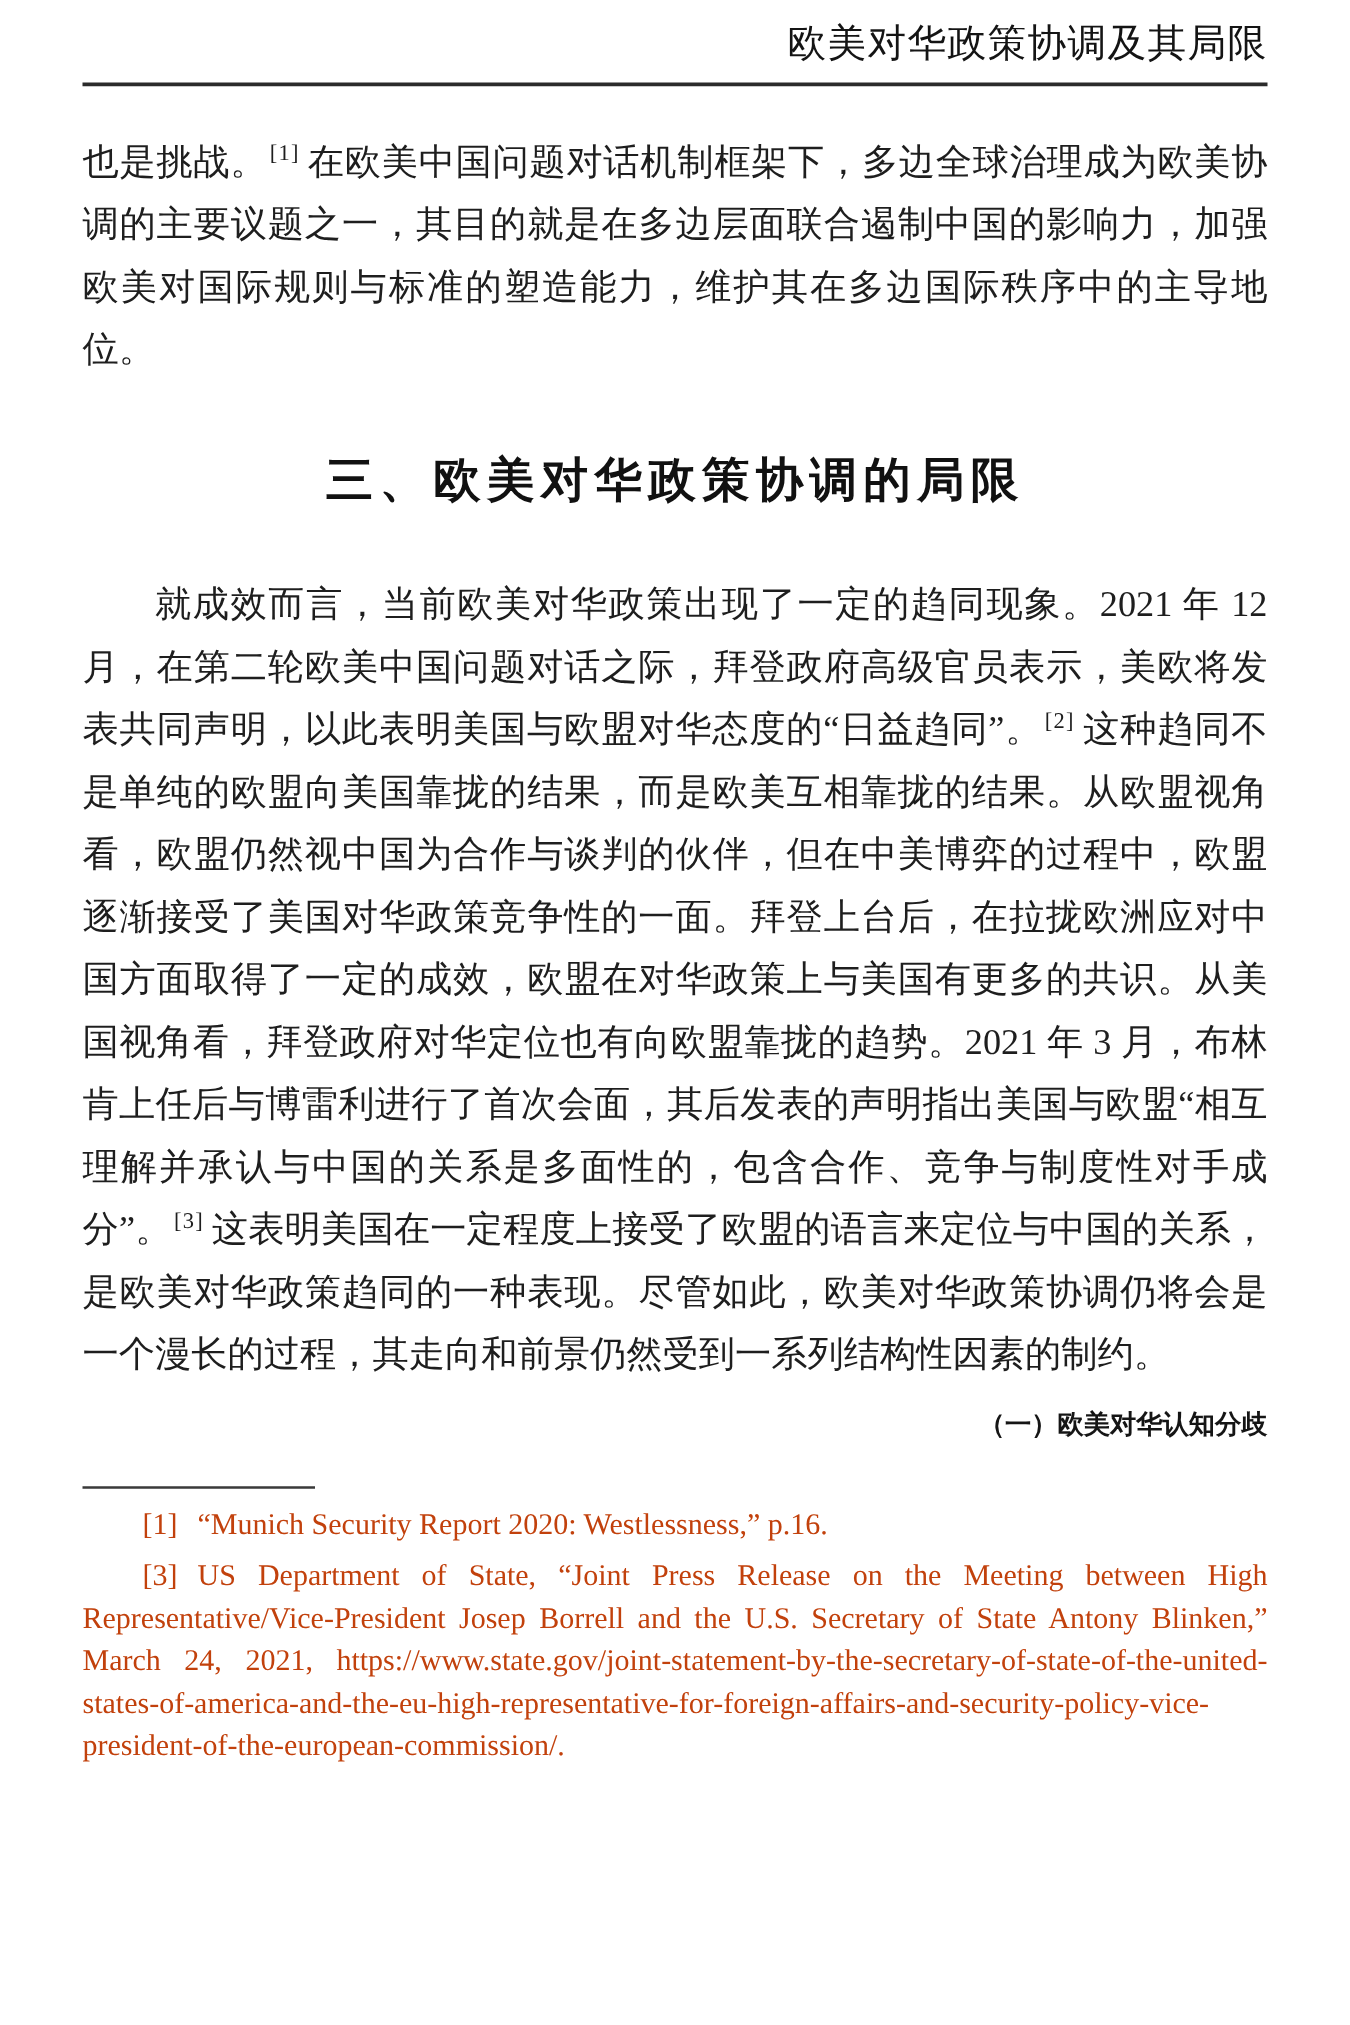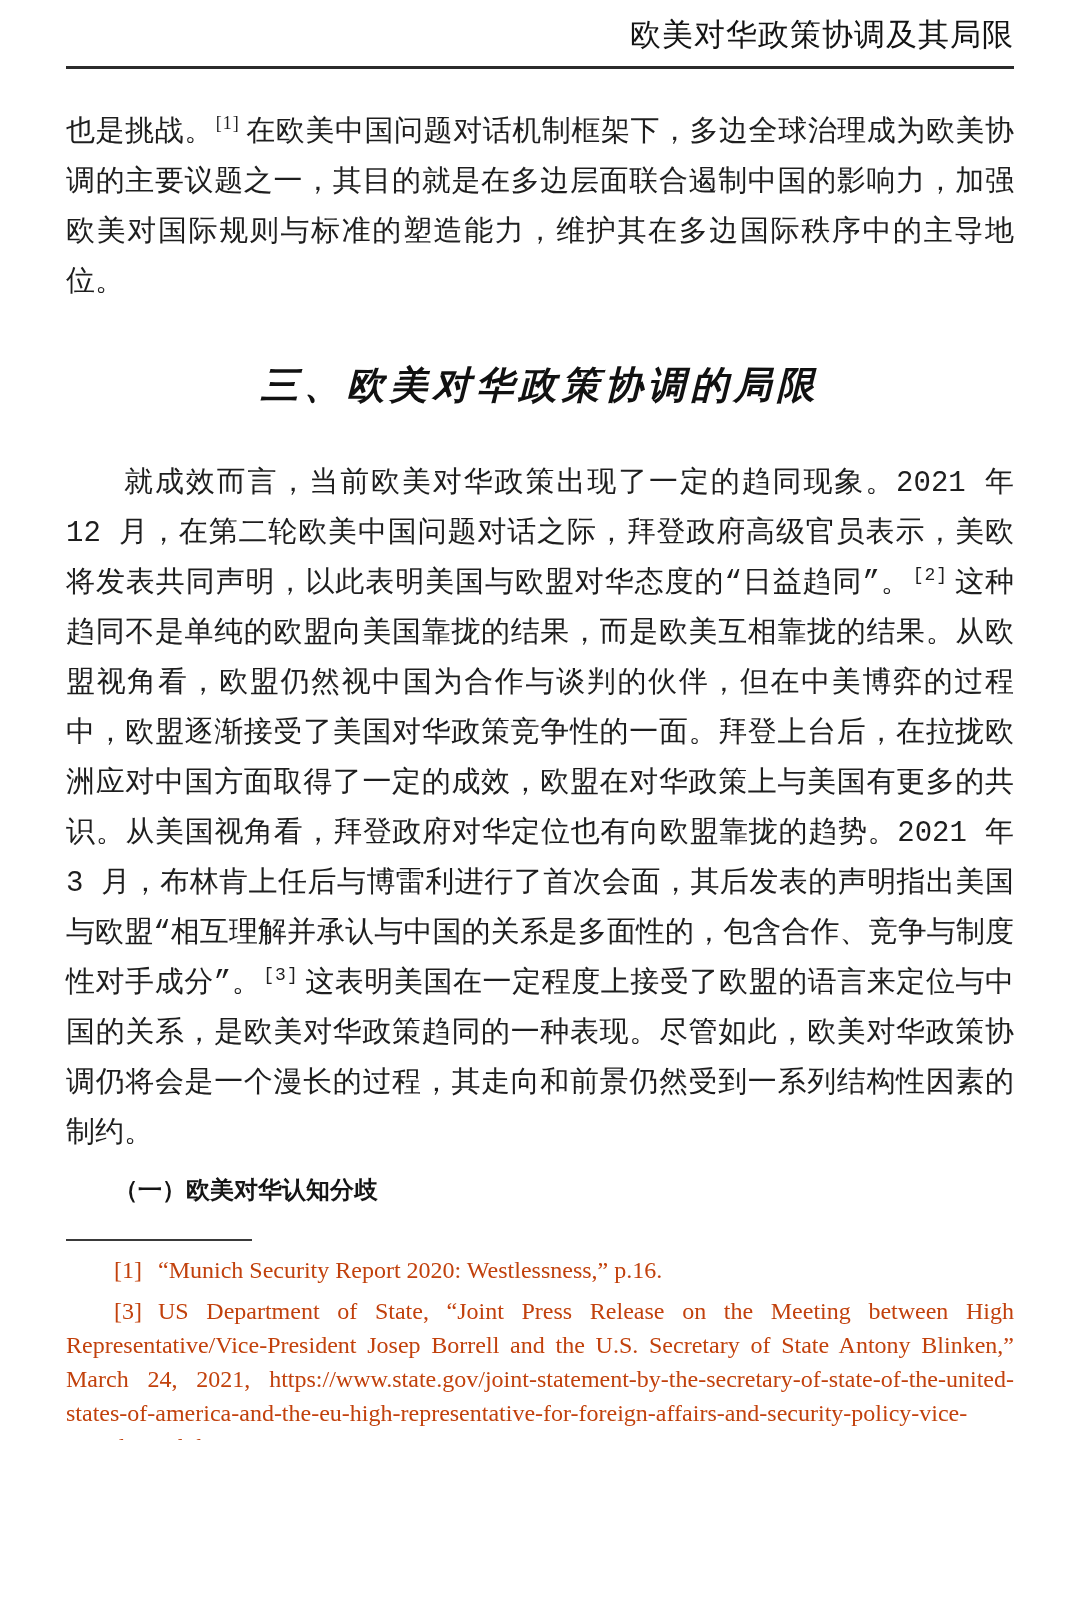--- a/index.html
+++ b/index.html
@@ -37,41 +37,41 @@
     margin: 0;
   }
   .para sup {
     font-size: 18px;
     line-height: 0;
     vertical-align: super;
     letter-spacing: 1px;
     margin: 0 6px 0 2px;
   }
   .p1 { margin-top: 36px; font-family: Liberation Serif, serif; }
-  .p2 { margin-top: 48px; text-indent: 2em; font-family: Liberation Mono, monospace; }
+  .p2 { margin-top: 48px; text-indent: 2em; }
   .p3 { margin-top: 2px; text-indent: 2em; letter-spacing: -0.6px; }
 
   .section-heading {
     margin: 54px 0 0 0;
     text-align: center;
     font-size: 38px;
     font-weight: 700;
     letter-spacing: 5px;
     color: #111111;
     line-height: 52px;
-    font-style: italic;
   }
   .sub-heading {
     margin: 6px 0 0 0;
     font-family: "Liberation Sans", "DejaVu Sans", sans-serif;
-    font-size: 24px;
+    font-size: 21px;
     font-weight: 700;
     line-height: 50px;
     text-indent: 2em;
     color: #151515;
+    text-align: right;
   }
 
   .fn-rule {
     border: none;
     border-top: 2px solid #3a3a3a;
     width: 186px;
     margin: 24px 0 0 0;
   }
   .footnotes {
     margin-top: 12px;

